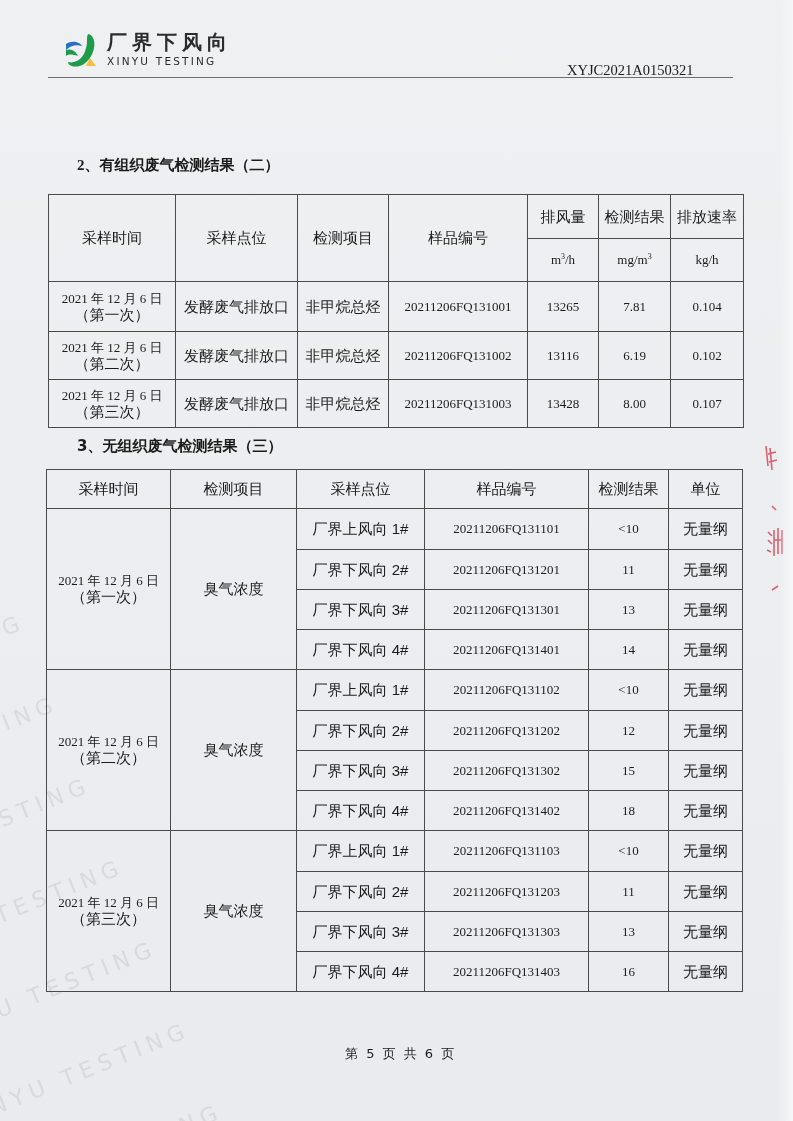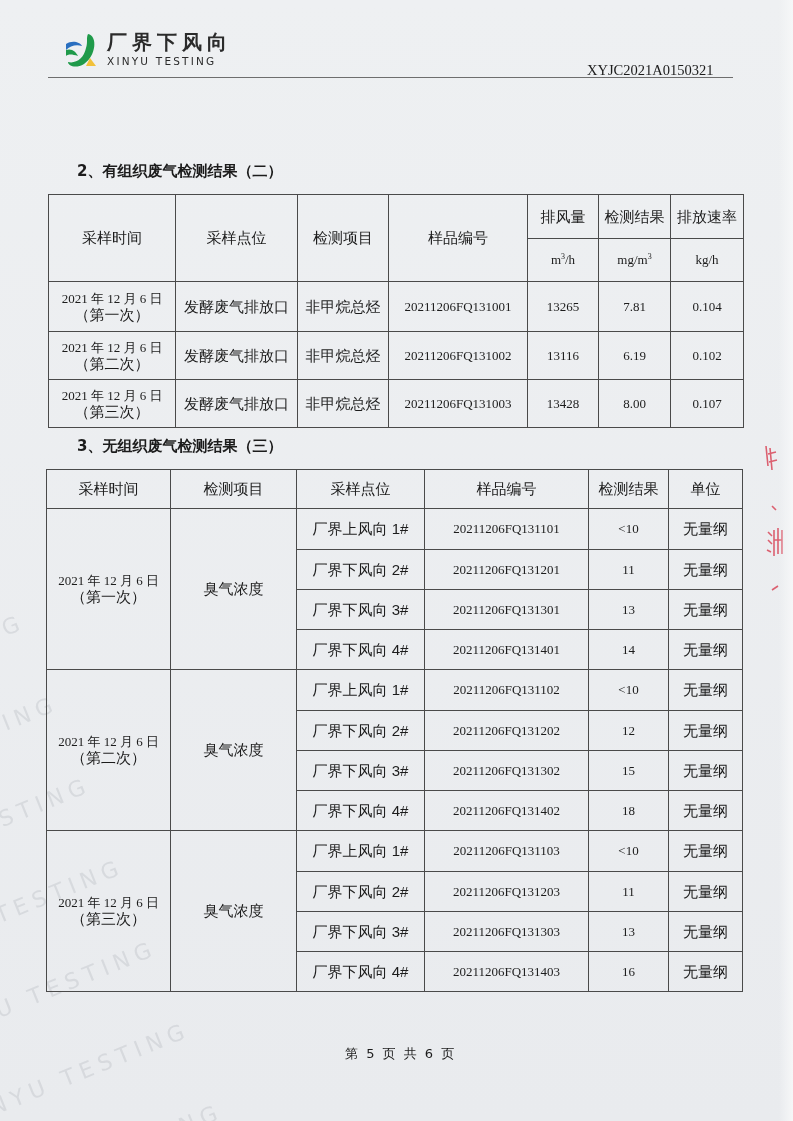--- a/index.html
+++ b/index.html
@@ -5,21 +5,21 @@
   html,body{margin:0;padding:0;}
   body{width:793px;height:1121px;background:#eceef0;position:relative;overflow:hidden;font-family:"Liberation Serif","DejaVu Serif",serif;color:#1c1c1c;}
   .page{position:absolute;left:0;top:0;width:793px;height:1121px;background:linear-gradient(180deg,#eef0f2 0%,#e9ebee 100%);}
   .edge{position:absolute;right:0;top:0;width:14px;height:1121px;background:linear-gradient(90deg,rgba(255,255,255,0) 0%,#f6f7f8 100%);}
   .watermark{position:absolute;left:-200px;top:-200px;width:1300px;height:1600px;transform:rotate(-22deg);pointer-events:none;}
   .watermark div{font-family:"DejaVu Sans",sans-serif;font-size:22px;letter-spacing:6px;color:rgba(150,155,165,0.22);white-space:nowrap;height:88px;line-height:88px;}
   .logo{position:absolute;left:62px;top:30px;width:40px;height:40px;}
   .brand-cn{position:absolute;left:107px;top:29px;font-family:"DejaVu Sans",sans-serif;font-weight:bold;font-size:20px;letter-spacing:5px;color:#2b2b2b;}
   .brand-en{position:absolute;left:107px;top:55px;font-family:"DejaVu Sans",sans-serif;font-size:10.5px;letter-spacing:2.2px;color:#2b2b2b;}
   .hline{position:absolute;left:48px;top:77px;width:685px;height:1px;background:#6e6e6e;}
-  .report-no{position:absolute;left:567px;top:62px;font-size:14.5px;color:#1c1c1c;margin-left:20px;}
+  .report-no{position:absolute;left:567px;top:62px;font-size:14.5px;color:#1c1c1c;}
   .section-title{position:absolute;font-family:"DejaVu Sans",sans-serif;font-weight:bold;font-size:15px;color:#1c1c1c;}
   table{position:absolute;border-collapse:collapse;table-layout:fixed;}
   td,th{border:1px solid #4a4a4a;text-align:center;vertical-align:middle;font-weight:normal;font-size:13px;padding:0;line-height:16px;}
   .cn{font-family:Liberation Sans, sans-serif;font-size:15px;}
   .footer{position:absolute;left:345px;top:1045px;font-size:13px;font-family:"DejaVu Sans",sans-serif;letter-spacing:2px;}
   .stamp{position:absolute;left:762px;top:440px;width:24px;height:160px;}
   sup{font-size:8px;line-height:0;}
 </style>
 </head>
 <body>
@@ -51,21 +51,21 @@
     <path d="M26 4 C36 6 34 26 22 34 C14 39 6 36 6 32 C14 34 22 28 24 18 C26 12 24 8 26 4 Z" fill="#1f9a4a"></path>
     <path d="M4 14 C10 10 18 12 20 16 C14 14 8 16 4 20 Z" fill="#2a6fc0"></path>
     <path d="M4 20 C10 18 14 22 16 26 C10 24 6 24 4 26 Z" fill="#1f9a4a"></path>
     <path d="M28 28 L34 36 L24 36 Z" fill="#f2c13a"></path>
   </svg>
   <div class="brand-cn">厂界下风向</div>
   <div class="brand-en">XINYU TESTING</div>
   <div class="report-no">XYJC2021A0150321</div>
   <div class="hline"></div>
 
-  <div class="section-title" style="left:77px;top:162px;">2、有组织废气检测结果（二）</div>
+  <div class="section-title" style="left:77px;top:156px;font-family:Liberation Serif, serif;">2、有组织废气检测结果（二）</div>
 
   <table style="left:48px;top:194px;width:695px;">
     <colgroup>
       <col style="width:127px">
         <col style="width:122px">
         <col style="width:91px">
         <col style="width:139px">
       <col style="width:71px">
         <col style="width:72px">
         <col style="width:73px">

